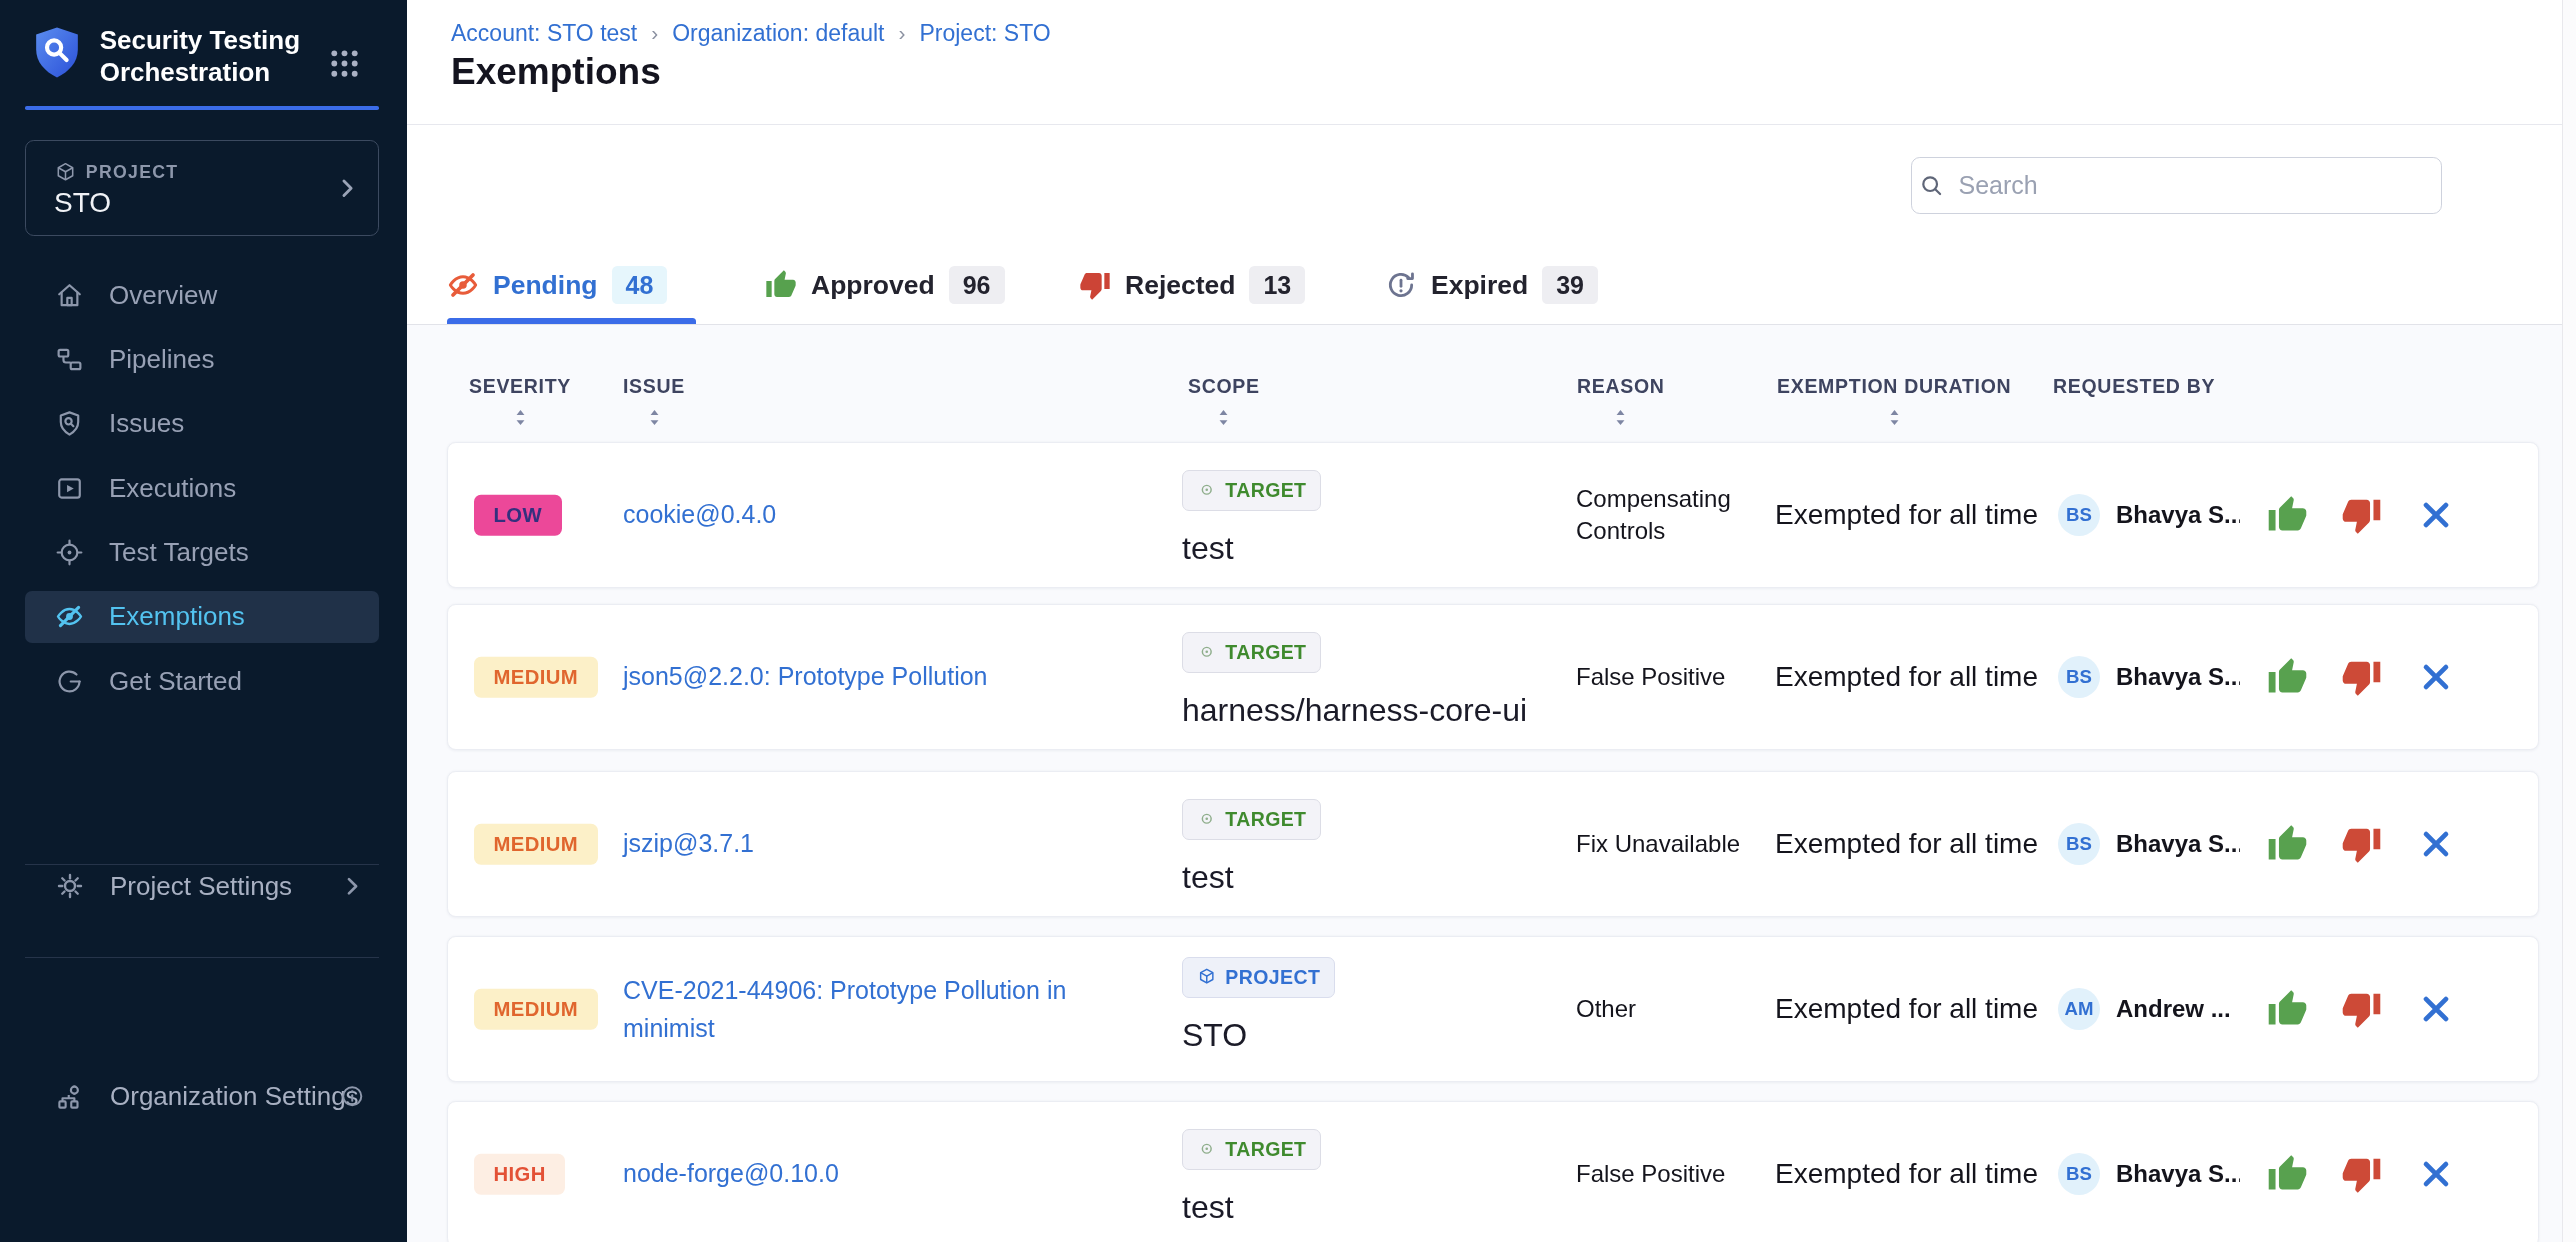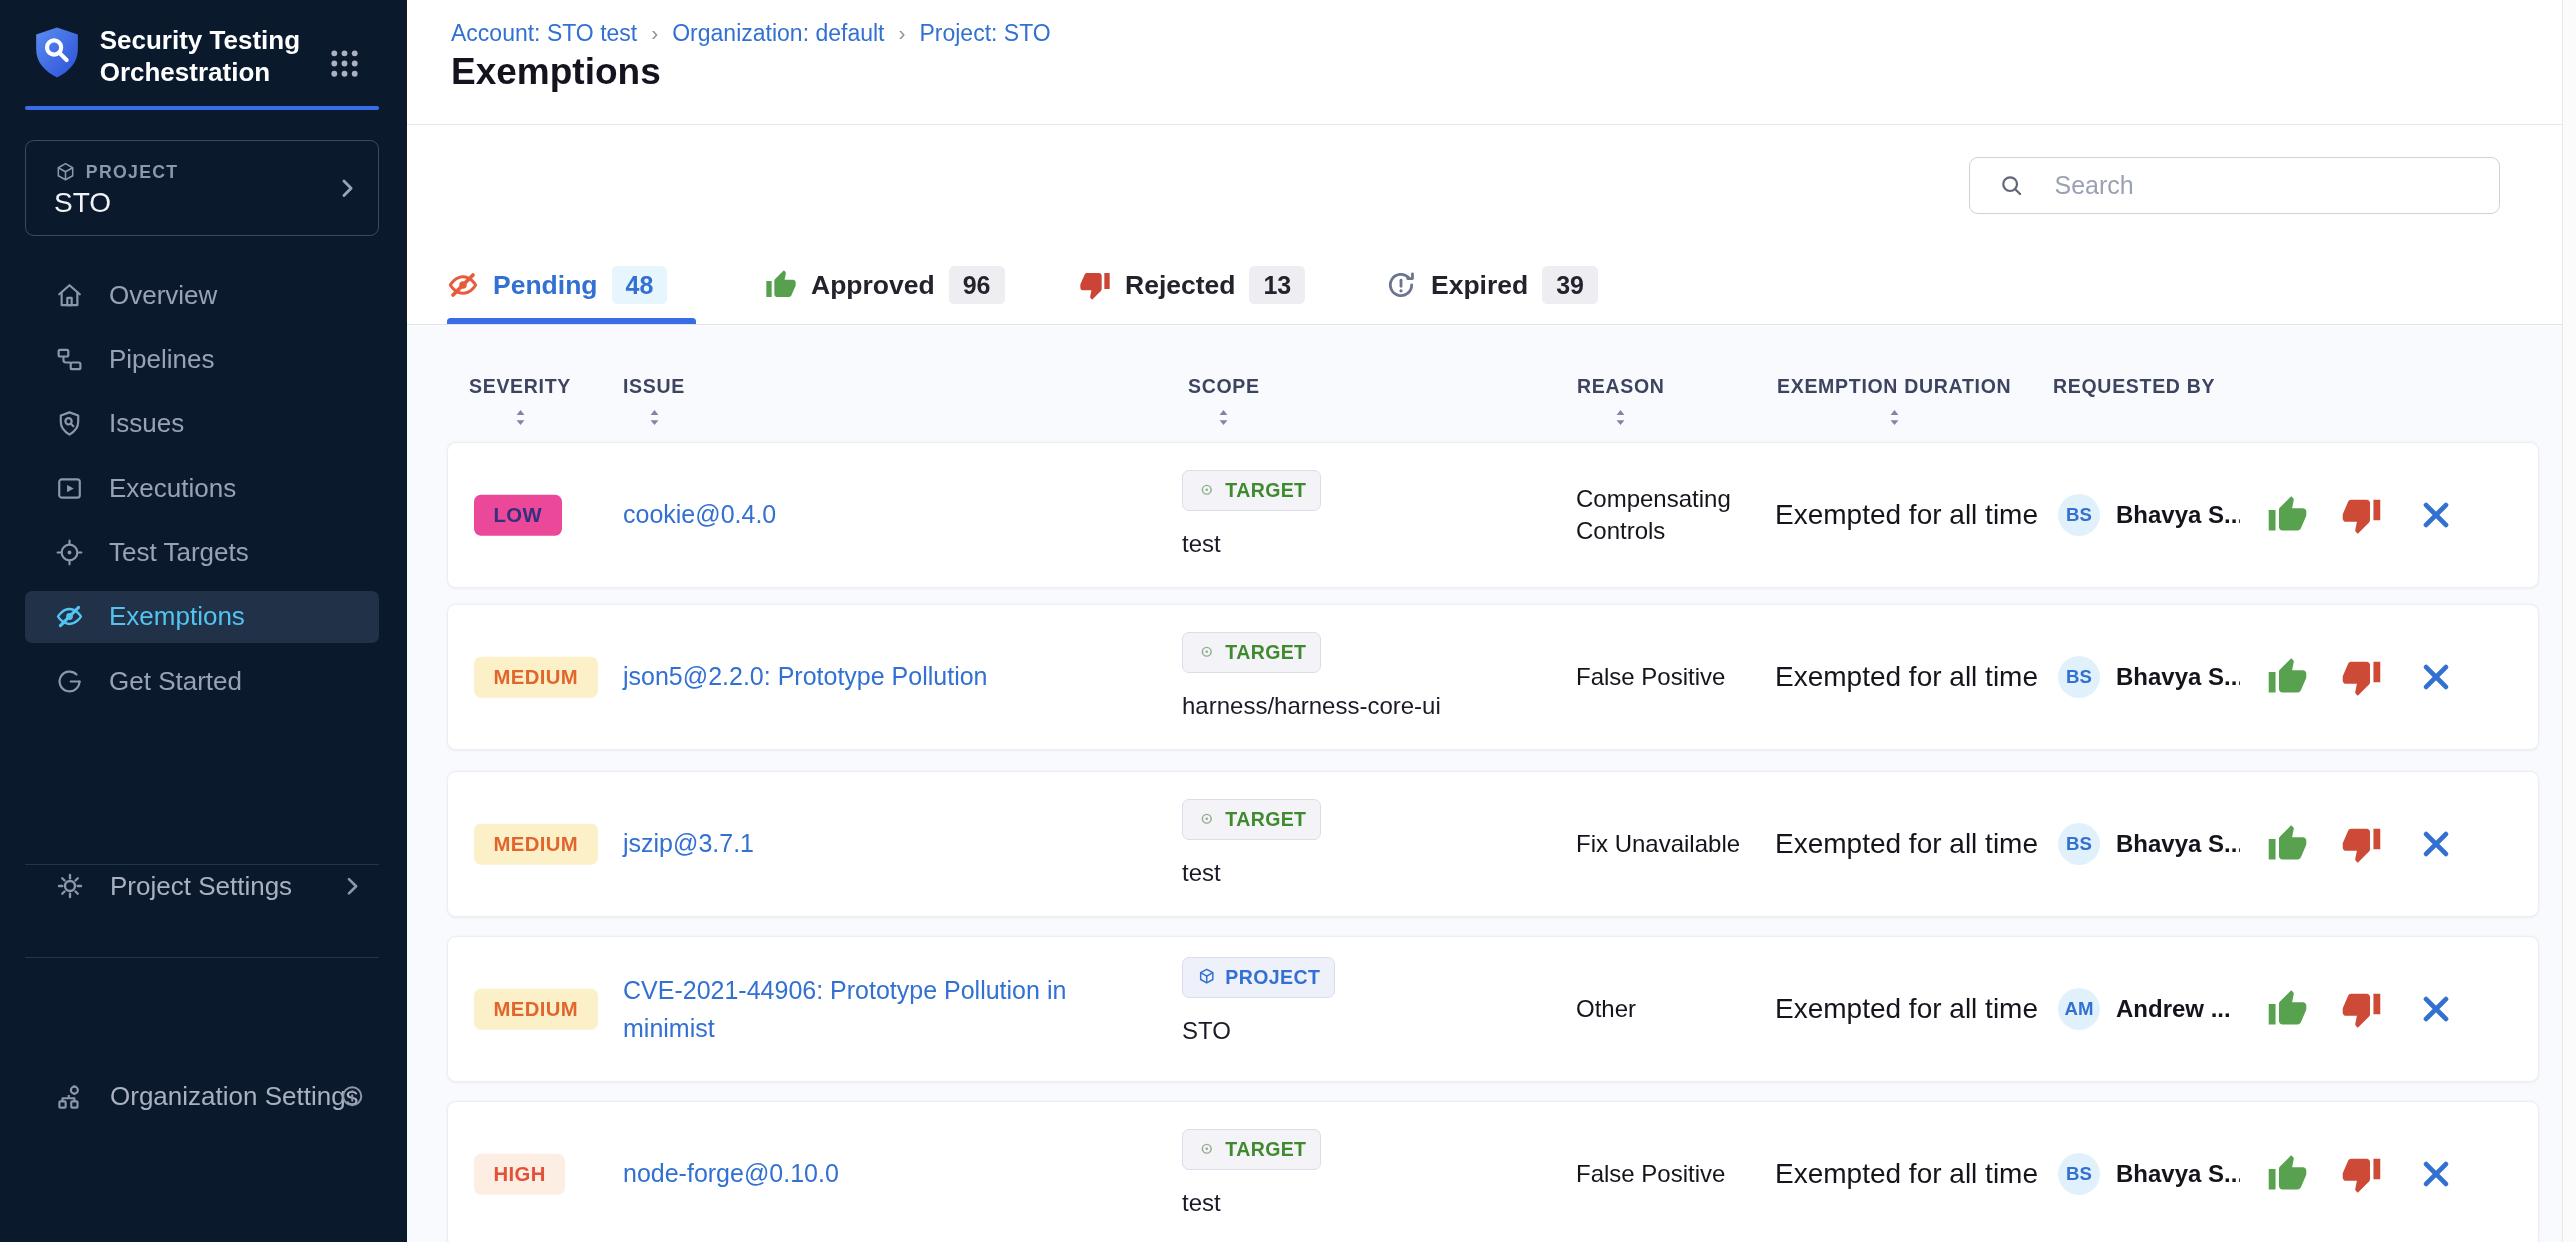--- a/index.html
+++ b/index.html
@@ -38,22 +38,22 @@
   .main { position:absolute; left:407px; top:0; width:2155px; height:1242px; background:#f9fafd; }
   .header-zone { position:absolute; left:0; top:0; width:2155px; height:324px; background:#ffffff; }
   .hdr-divider { position:absolute; left:0; top:124px; width:2155px; height:0.9px; background:#e7e8ee; }
   .tabs-border { position:absolute; left:0; top:324px; width:2155px; height:0.9px; background:#e2e3e9; }
 
   .breadcrumb { position:absolute; left:44px; top:19.5px; display:flex; align-items:center; gap:14px; font-size:23px; }
   .crumb { color:#3270d2; text-decoration:none; cursor:pointer; }
   .crumb-sep { color:#8a90a0; font-size:21px; }
   .page-title { position:absolute; left:44px; top:51px; font-size:37px; font-weight:700; color:#14141f; }
 
-  .search-box { position:absolute; left:1562px; top:157px; width:531px; height:57px; border:1.3px solid #ced2dd; border-radius:8.8px;
-    background:#ffffff; display:flex; align-items:center; padding:0 28px; gap:30px; }
+  .search-box { position:absolute; left:1504px; top:157px; width:531px; height:57px; border:1.3px solid #ced2dd; border-radius:8.8px;
+    background:#ffffff; display:flex; align-items:center; padding:0 6px; gap:14px; }
   .search-box svg { width:26.5px; height:26.5px; color:#5f6678; flex:0 0 26.5px; }
   .search-input { border:none; outline:none; flex:1; font-size:25px; color:#1b1b28; font-family:"Liberation Sans",sans-serif; background:transparent; }
   .search-input::placeholder { color:#9aa1b2; }
 
   .tab { position:absolute; top:262px; height:46px; display:flex; align-items:center; gap:14px; cursor:pointer;
     font-size:26.5px; font-weight:600; color:#23232e; }
   .tab .ticon { width:32px; height:32px; }
   .tab .count { font-size:25px; font-weight:600; background:#eeeef2; color:#23232e; border-radius:5.3px; padding:4.4px 14px; }
   .tab.active { color:#3270d2; }
   .tab.active .count { background:#e6f6fc; color:#3270d2; }
@@ -74,21 +74,21 @@
   .sev-high   { background:#fdeee3; color:#e35136; }
   .issue { left:175px; width:518px; font-size:25px; line-height:1.5; color:#3270d2; text-decoration:none; cursor:pointer; display:block; }
   .scope { position:absolute; left:734px; top:26.5px; }
   .scope-badge { display:inline-flex; align-items:center; gap:8.8px; border:1.3px solid #dcdde6; background:#f3f3f8;
     border-radius:7px; padding:8px 14px; font-size:19.5px; font-weight:700; letter-spacing:0.4px;text-align:center; }
   .scope-badge .sb-ic { width:19.5px; height:19.5px; }
   .scope-target { color:#3f8a2e; }
   .scope-target .sb-ic { color:#8fae8c; }
   .scope-project { color:#3270d2; border-color:#d9dded; background:#eef1f9; }
   .scope-project .sb-ic { color:#3270d2; }
-  .scope-name { display:block; margin-top:19.5px; font-size:24px; color:#1b1b28; }
+  .scope-name { display:block; margin-top:19.5px; font-size:32px; color:#1b1b28; }
   .reason { left:1128px; width:190px; font-size:24px; line-height:1.35; color:#14141c; }
   .duration { left:1327px; font-size:28px; color:#14141c; }
   .requester { left:1610px; display:flex; align-items:center; gap:16px; }
   .avatar { width:42px; height:42px; border-radius:50%; background:#e1f1fb; color:#3270d2; font-size:18.6px; font-weight:700;
     display:flex; align-items:center; justify-content:center; }
   .req-name { font-size:24px; font-weight:600; color:#14141c; white-space:nowrap; overflow:hidden; text-overflow:clip; max-width:124px; }
   .act { position:absolute; top:50%; transform:translateY(-50%); background:none; border:none; cursor:pointer; padding:0; line-height:0; }
   .act svg { width:41px; height:41px; }
   .act-approve { left:1819px; color:#58a14f; }
   .act-reject  { left:1893px; color:#cd4a37; }

